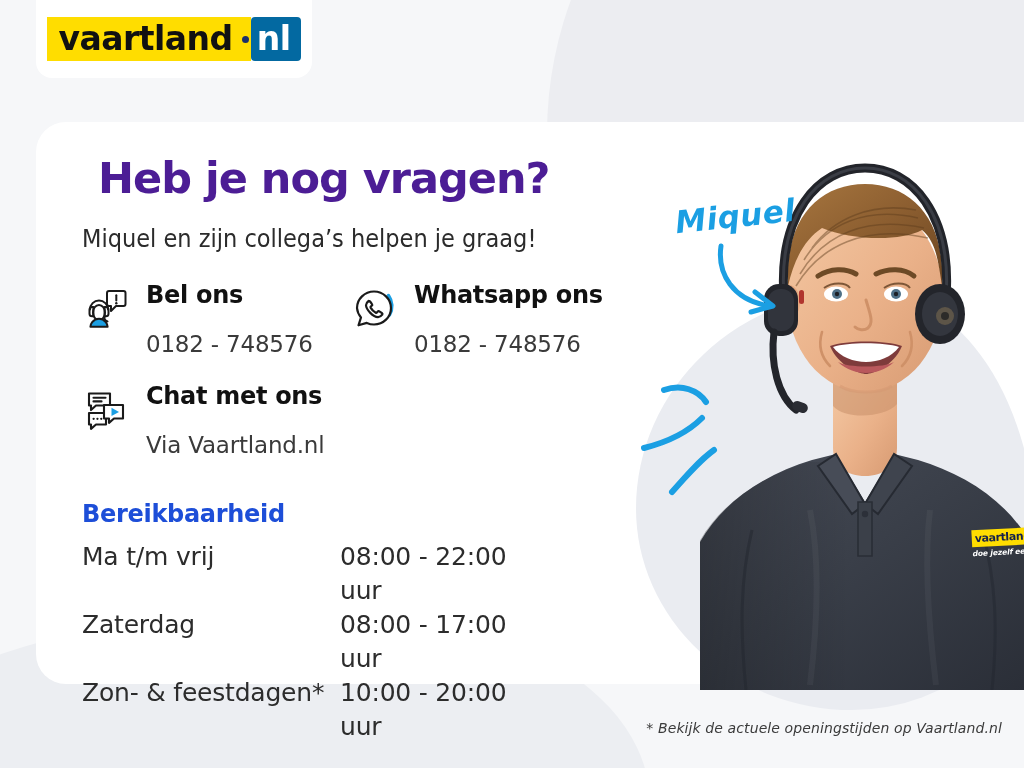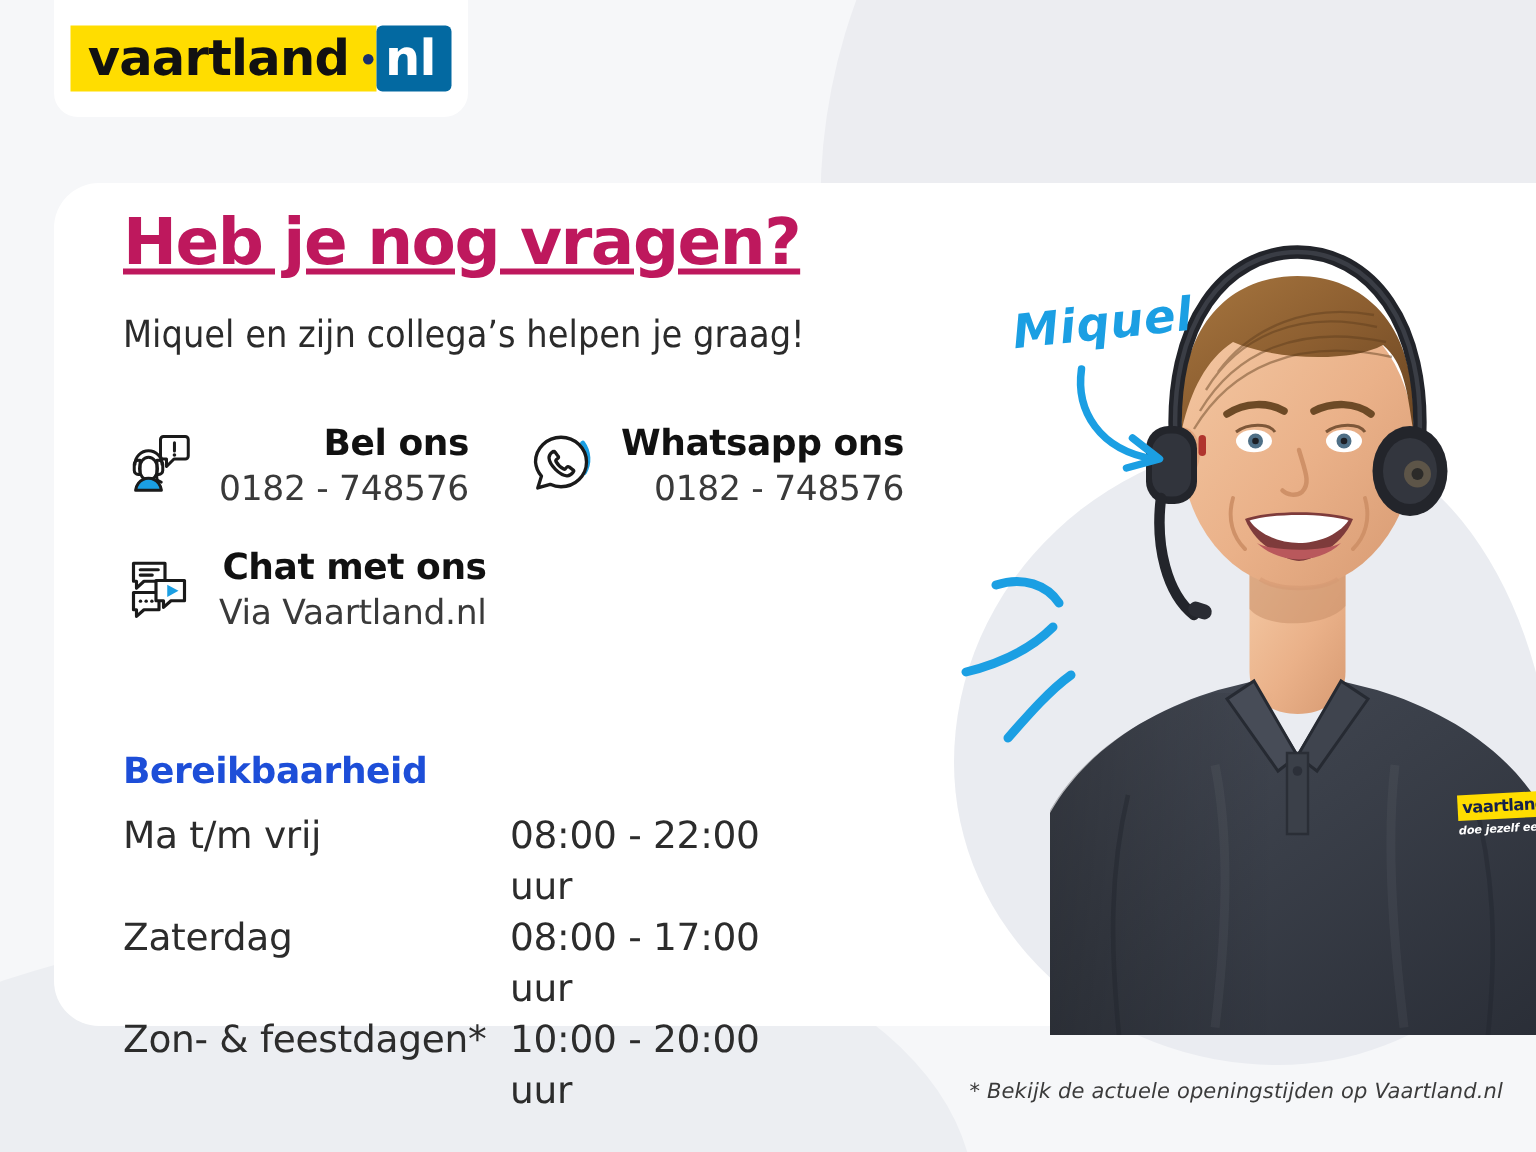--- a/index.html
+++ b/index.html
@@ -119,28 +119,27 @@
 
   
   .content {
     position: absolute;
     left: 82px;
     top: 140px;
     width: 560px;
   }
 
   .headline {
-    margin: 0;
+    margin: 16px;
     font-family: "DejaVu Sans", sans-serif;
     font-weight: 700;
     font-size: 43px;
     line-height: 1.05;
     letter-spacing: -1px;
-    color: #be185d;
-    text-decoration: underline;
+    color: #4c1d95;
   }
 
   .subheadline {
     margin: 24px 0 0 0;
     font-family: "DejaVu Sans", sans-serif;
     font-size: 25px;
     line-height: 1.15;
     color: #2b2b2b;
     font-weight: 400;
     font-stretch: semi-condensed;
@@ -149,21 +148,20 @@
   
   .contacts {
     position: absolute;
     left: 80px;
     top: 281px;
     width: 580px;
   }
   .contact-row {
     display: flex;
     gap: 0px;
-    text-align: right;
   }
   .contact-row + .contact-row {
     margin-top: 22px;
   }
   .contact-item {
     display: flex;
     align-items: flex-start;
     gap: 14px;
   }
   .contact-item.call    { width: 268px; }
@@ -185,21 +183,21 @@
     font-size: 24px;
     line-height: 1.12;
     color: #111111;
     letter-spacing: -0.3px;
   }
   .contact-sub {
     font-family: "DejaVu Sans", sans-serif;
     font-size: 23px;
     line-height: 1.3;
     color: #3a3a3a;
-    margin-top: 3px;
+    margin-top: 21px;
     letter-spacing: -0.2px;
   }
 
   
   .hours {
     position: absolute;
     left: 82px;
     top: 500px;
     width: 500px;
   }

